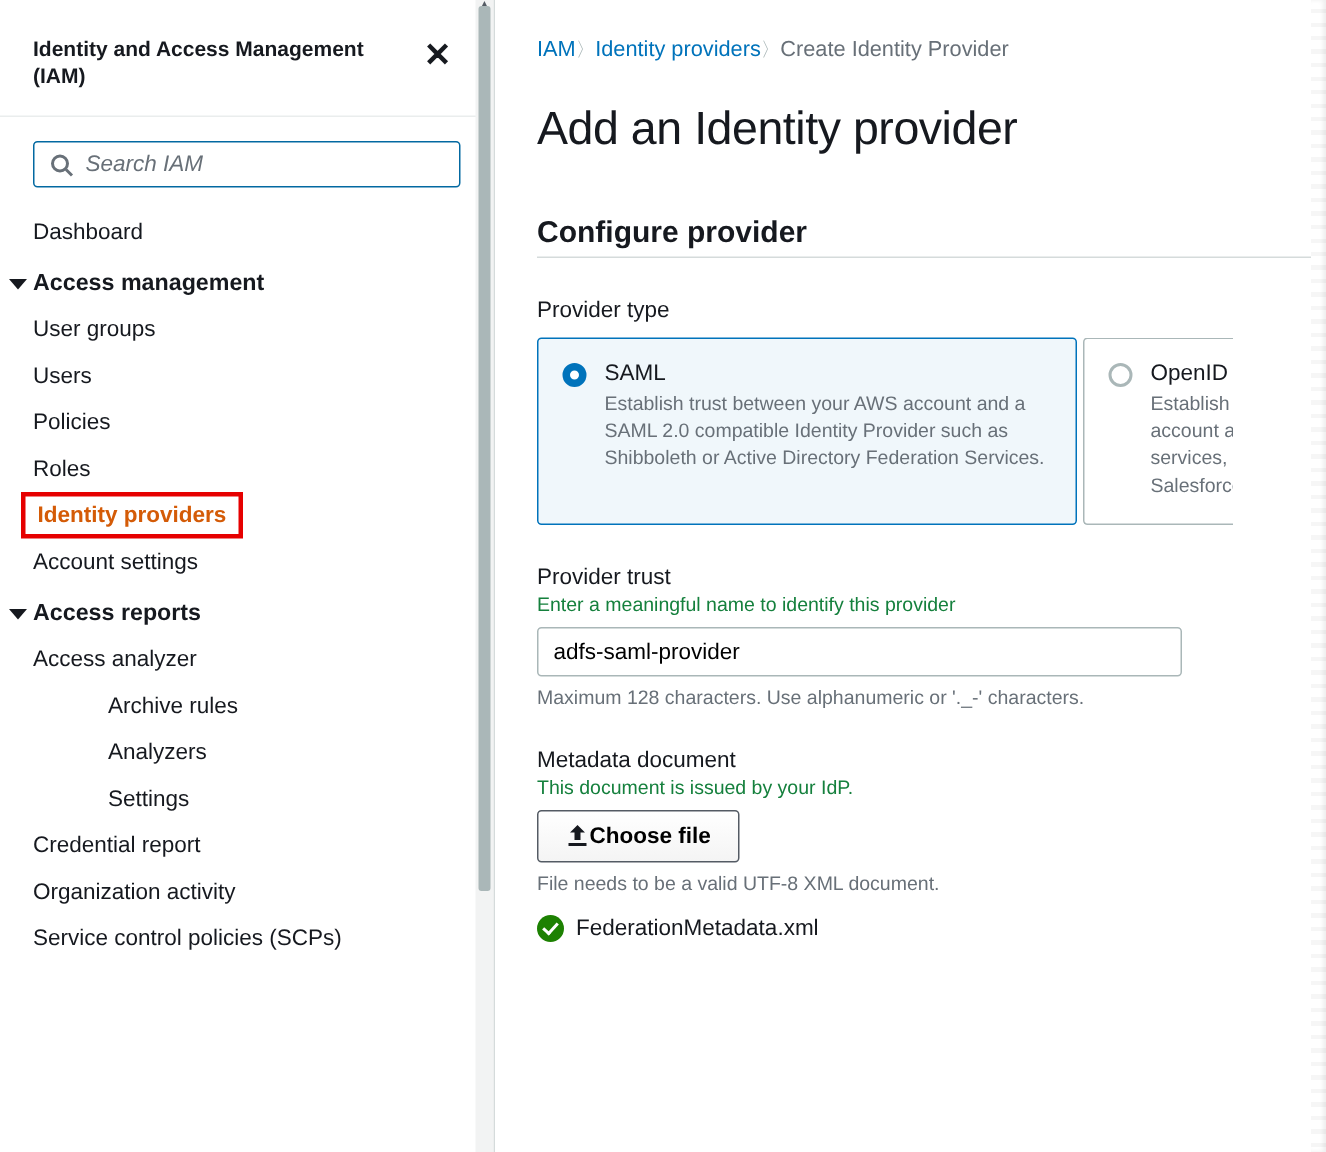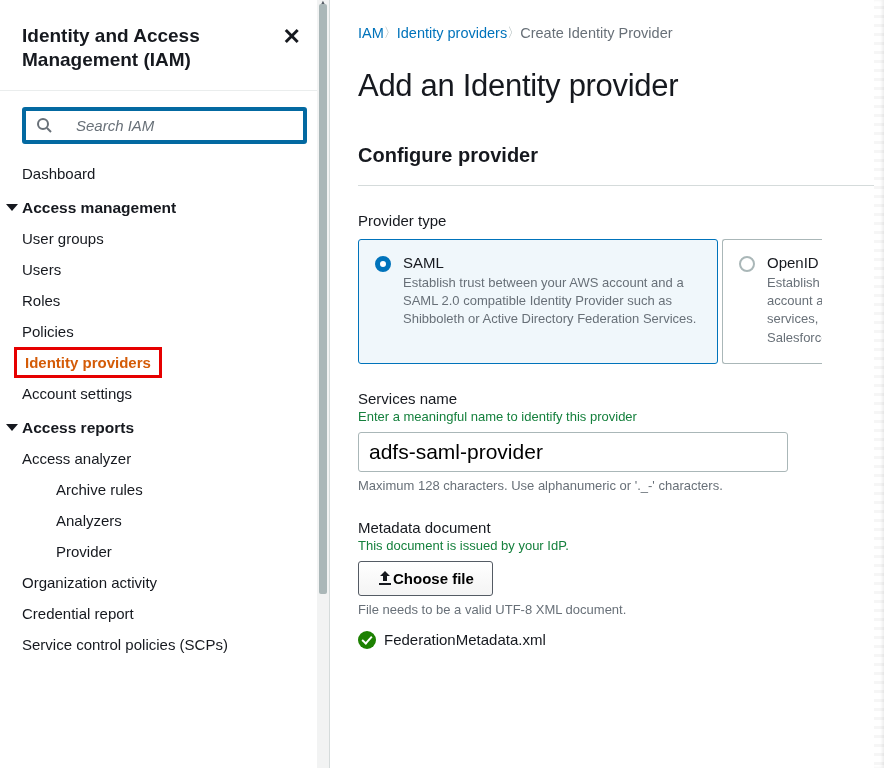--- a/index.html
+++ b/index.html
@@ -42,45 +42,45 @@
     left: 0; width: 12px; height: 12px;
     font-size: 9px; text-align: center;
     color: #545b64;
   }
   .sidebar-header {
     display: flex; align-items: flex-start; justify-content: space-between;
     padding: 6px 28px 18px 22px;
     border-bottom: 1px solid #eaeded;
     margin-bottom: 16px;
   }
-  .sidebar-title { font-size: 19px; font-weight: 700; line-height: 1.25; max-width: 230px;}
+  .sidebar-title { font-size: 14px; font-weight: 700; line-height: 1.25; max-width: 230px;}
   .close-x { font-size: 22px; font-weight: 900; cursor: pointer; line-height: 1; padding-top:2px;}
   .search-wrap { padding: 0 22px 14px 22px; }
   .search-box {
     display: flex; align-items: center;
-    border: 4px solid #0369a1; border-radius: 3px;
-    padding: 6px 10px; background: #fff; gap: 16px;
+    border: 1px solid #0369a1; border-radius: 3px;
+    padding: 6px 10px; background: #fff;
   }
   .search-box svg { flex: none; }
   .search-box input {
     border: none; outline: none; font-size: 15px;
     margin-left: 8px; width: 100%; color: #16191f;
     font-style: italic;
   }
   .search-box input::placeholder { color: #687078; font-style: italic; }
 
   .nav-item {
     padding: 7px 22px 7px 22px;
     font-size: 15px;
     color: #16191f;
     cursor: pointer;
     display: block;
   }
   .nav-item.indent1 { padding-left: 22px; }
-  .nav-item.indent2 { padding-left: 56px; }
+  .nav-item.indent2 { padding-left: 72px; }
   .nav-section {
     display: flex; align-items: center;
     padding: 10px 22px 6px 6px;
     font-size: 15.5px; font-weight: 700;
     cursor: pointer;
   }
   .nav-section .caret {
     width: 0; height: 0;
     border-left: 6px solid transparent;
     border-right: 6px solid transparent;
@@ -106,21 +106,21 @@
   .breadcrumb {
     font-size: 14.5px; color: #687078;
     display: flex; align-items: center; 
     margin-bottom: 26px;
   }
   .breadcrumb a { color: #0073bb; text-decoration: none; cursor: pointer; }
   .breadcrumb .chev {
     color: #aab7b8; font-size: 13px;
   }
   h1.page-title { font-size: 31px; font-weight: 500; margin-bottom: 40px; letter-spacing: -0.3px;}
-  h2.section-title { font-size: 20px; font-weight: 700; padding-bottom: 18px; border-bottom: 1px solid #d5dbdb; margin-bottom: 26px; margin-top: 33px; }
+  h2.section-title { font-size: 20px; font-weight: 700; padding-bottom: 4px; border-bottom: 1px solid #d5dbdb; margin-bottom: 26px; margin-top: 33px; }
 
   .field-block { margin-bottom: 26px; margin-top: 16px; }
   .field-label { font-size: 15px; color: #16191f; margin-bottom: 2px; }
   .field-hint  { font-size: 13px; color: #15803d; margin-bottom: 8px; }
   .field-footnote { font-size: 13px; color: #687078; margin-top: 6px; }
 
   .radio-row { display: flex; gap: 4px; }
   .radio-card {
     border: 1px solid #aab7b8; border-radius: 3px;
     padding: 14px 16px 16px 16px;
@@ -139,21 +139,21 @@
     position: relative; background: #fff;
   }
   .radio-card.selected .radio-dot {
     border: 5px solid #0073bb;
   }
   .radio-title { font-size: 15px; color: #16191f; margin-bottom: 3px; }
   .radio-desc { font-size: 13px; color: #687078; line-height: 1.4; }
 
   .text-input {
     border: 1px solid #aab7b8; border-radius: 3px;
-    padding: 7px 10px; font-size: 21px; width: 430px;
+    padding: 7px 10px; font-size: 15px; width: 430px;
     outline: none;
   }
 
   .choose-btn {
     display: inline-flex; align-items: center; gap: 0;
     border: 1px solid #545b64; border-radius: 3px;
     background: linear-gradient(#ffffff,#f4f4f4);
     padding: 8px 18px; font-size: 15px; font-weight: 700;
     cursor: pointer;
   }
@@ -200,37 +200,37 @@
     </div>
 
     <a class="nav-item indent1">Dashboard</a>
 
     <div class="nav-section">
       <span class="caret"></span>
       <span>Access management</span>
     </div>
     <a class="nav-item indent1">User groups</a>
     <a class="nav-item indent1">Users</a>
+    <a class="nav-item indent1">Policies</a>
     <a class="nav-item indent1">Roles</a>
-    <a class="nav-item indent1">Policies</a>
     <span class="highlight-box">
       <a class="nav-item active" style="padding:0">Identity providers</a>
     </span>
     <a class="nav-item indent1">Account settings</a>
 
     <div class="nav-section">
       <span class="caret"></span>
       <span>Access reports</span>
     </div>
     <a class="nav-item indent1">Access analyzer</a>
     <a class="nav-item indent2">Archive rules</a>
     <a class="nav-item indent2">Analyzers</a>
-    <a class="nav-item indent2">Provider</a>
+    <a class="nav-item indent2">Settings</a>
+    <a class="nav-item indent1">Credential report</a>
     <a class="nav-item indent1">Organization activity</a>
-    <a class="nav-item indent1">Credential report</a>
     <a class="nav-item indent1">Service control policies (SCPs)</a>
 
     <div class="sidebar-scroll">
       <div class="arrow" style="top:-2px">▲</div>
       <div class="thumb"></div>
     </div>
   </aside>
 
   <main class="main">
     <nav class="breadcrumb">
@@ -259,21 +259,21 @@
           <span class="radio-dot"></span>
           <span style="white-space:nowrap">
             <div class="radio-title">OpenID</div>
             <div class="radio-desc" style="white-space:normal;width:200px">Establish trust between your AWS account and Identity Provider services, such as Google or Salesforce.</div>
           </span>
         </label>
       </div>
     </div>
 
     <div class="field-block">
-      <div class="field-label">Services name</div>
+      <div class="field-label">Provider trust</div>
       <div class="field-hint">Enter a meaningful name to identify this provider</div>
       <input class="text-input" type="text" value="adfs-saml-provider" style="">
       <div class="field-footnote">Maximum 128 characters. Use alphanumeric or '._-' characters.</div>
     </div>
 
     <div class="field-block">
       <div class="field-label">Metadata document</div>
       <div class="field-hint">This document is issued by your IdP.</div>
       <button class="choose-btn">
         <svg class="upload-icon" viewBox="0 0 16 14">

